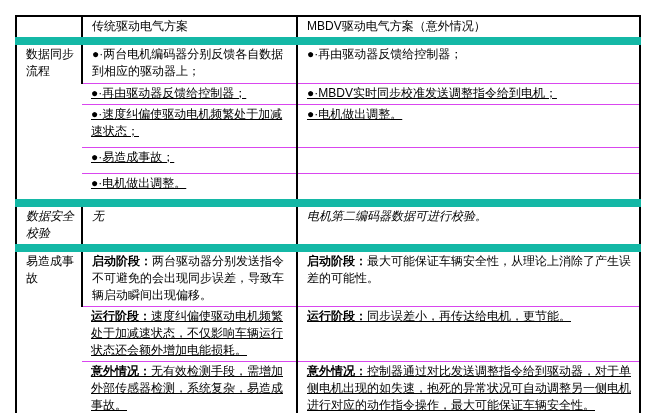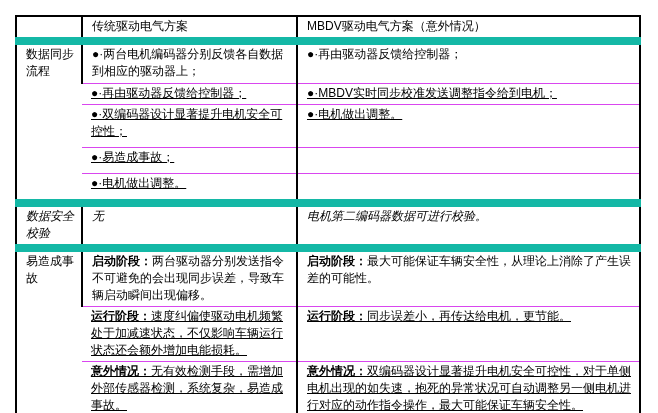--- a/index.html
+++ b/index.html
@@ -82,21 +82,21 @@
     <tr class="major rh42">
       <td rowspan="5">数据同步流程</td>
       <td>●·两台电机编码器分别反馈各自数据到相应的驱动器上；</td>
       <td>●·再由驱动器反馈给控制器；</td>
     </tr>
     <tr class="sub rh18">
       <td>●·再由驱动器反馈给控制器；</td>
       <td>●·MBDV实时同步校准发送调整指令给到电机；</td>
     </tr>
     <tr class="sub rh43">
-      <td>●·双编码器设计显著提升电机安全可控性；</td>
+      <td>●·速度纠偏使驱动电机频繁处于加减速状态；</td>
       <td>●·电机做出调整。</td>
     </tr>
     <tr class="sub rh26">
       <td>●·易造成事故；</td>
       <td></td>
     </tr>
     <tr class="sub rh30">
       <td>●·电机做出调整。</td>
       <td></td>
     </tr>
@@ -122,18 +122,18 @@
       </td>
       <td>
         <span class="b">运行阶段：</span><span>同步误差小，再传达给电机，更节能。</span>
       </td>
     </tr>
     <tr class="sub rh62">
       <td>
         <span class="b">意外情况：</span><span>无有效检测手段，需增加外部传感器检测，系统复杂，易造成事故。</span>
       </td>
       <td>
-        <span class="b">意外情况：</span><span>双编码器设计显著提升电机安全可控性，对于单侧电机出现的如失速，抱死的异常状况可自动调整另一侧电机进行对应的动作指令操作，最大可能保证车辆安全性。</span>
+        <span class="b">意外情况：</span><span>控制器通过对比发送调整指令给到驱动器，对于单侧电机出现的如失速，抱死的异常状况可自动调整另一侧电机进行对应的动作指令操作，最大可能保证车辆安全性。</span>
       </td>
     </tr>
   </tbody>
     </table>
 </div>
 
 </body></html>

